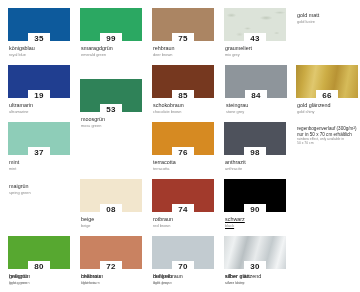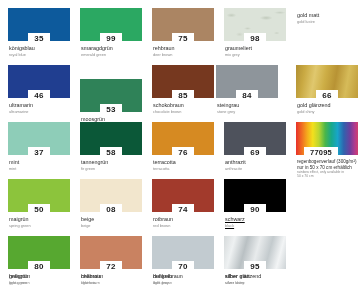--- a/index.html
+++ b/index.html
@@ -141,37 +141,37 @@
         <div class="badge">75</div>
       </div>
       <div class="labels">
         <div class="name-de">rehbraun</div>
         <div class="name-en">deer brown</div>
       </div>
     </div>
     <div class="cell" style="left: 224px; top: 8px;">
       <div class="swatch-wrap">
         <div class="swatch fill-mottled"></div>
-        <div class="badge">98</div>
+        <div class="badge">43</div>
       </div>
       <div class="labels">
         <div class="name-de">graumeliert</div>
         <div class="name-en">mix grey</div>
       </div>
     </div>
     <div class="cell" style="left: 296px; top: 8px;">
       <div class="labels">
         <div class="name-de">gold matt</div>
         <div class="name-en">gold lustre</div>
       </div>
     </div>
     <div class="cell" style="left: 8px; top: 65px;">
       <div class="swatch-wrap">
         <div class="swatch" style="background: rgb(32, 62, 144);"></div>
-        <div class="badge">46</div>
+        <div class="badge">19</div>
       </div>
       <div class="labels">
         <div class="name-de">ultramarin</div>
         <div class="name-en">ultramarine</div>
       </div>
     </div>
     <div class="cell" style="left: 80px; top: 79px;">
       <div class="swatch-wrap">
         <div class="swatch" style="background: rgb(47, 130, 88);"></div>
         <div class="badge">53</div>
@@ -184,21 +184,21 @@
     <div class="cell" style="left: 152px; top: 65px;">
       <div class="swatch-wrap">
         <div class="swatch" style="background: rgb(118, 56, 31);"></div>
         <div class="badge">85</div>
       </div>
       <div class="labels">
         <div class="name-de">schokobraun</div>
         <div class="name-en">chocolate brown</div>
       </div>
     </div>
-    <div class="cell" style="left: 216px; top: 65px;">
+    <div class="cell" style="left: 225px; top: 65px;">
       <div class="swatch-wrap">
         <div class="swatch" style="background: rgb(142, 149, 155);"></div>
         <div class="badge">84</div>
       </div>
       <div class="labels">
         <div class="name-de">steingrau</div>
         <div class="name-en">stone grey</div>
       </div>
     </div>
     <div class="cell" style="left: 296px; top: 65px;">
@@ -214,55 +214,41 @@
     <div class="cell" style="left: 8px; top: 122px;">
       <div class="swatch-wrap">
         <div class="swatch" style="background: rgb(142, 205, 184);"></div>
         <div class="badge">37</div>
       </div>
       <div class="labels">
         <div class="name-de">mint</div>
         <div class="name-en">mint</div>
       </div>
     </div>
-    <div class="cell" style="left: 80px; top: 122px;">
-      <div class="swatch-wrap">
-        <div class="swatch" style="background: rgb(11, 88, 56);"></div>
-        <div class="badge">58</div>
-      </div>
-      <div class="labels">
-        <div class="name-de">tannengrün</div>
-        <div class="name-en">fir green</div>
-      </div>
-    </div>
     <div class="cell" style="left: 152px; top: 122px;">
       <div class="swatch-wrap">
         <div class="swatch" style="background: rgb(214, 138, 34);"></div>
         <div class="badge">76</div>
       </div>
       <div class="labels">
         <div class="name-de">terracotta</div>
         <div class="name-en">terracotta</div>
       </div>
     </div>
     <div class="cell" style="left: 224px; top: 122px;">
       <div class="swatch-wrap">
         <div class="swatch" style="background: rgb(78, 82, 92);"></div>
-        <div class="badge">69</div>
+        <div class="badge">98</div>
       </div>
       <div class="labels">
         <div class="name-de">anthrazit</div>
         <div class="name-en">anthracite</div>
       </div>
     </div>
     <div class="cell" style="left: 8px; top: 179px;">
-      <div class="swatch-wrap">
-        <div class="swatch" style="background: rgb(140, 196, 60);"></div>
-        <div class="badge">50</div>
-      </div>
       <div class="labels">
         <div class="name-de">maigrün</div>
         <div class="name-en">spring green</div>
       </div>
     </div>
     <div class="cell" style="left: 80px; top: 179px;">
       <div class="swatch-wrap">
         <div class="swatch" style="background: rgb(242, 230, 205);"></div>
         <div class="badge">08</div>
       </div>
@@ -357,32 +343,28 @@
         <div class="badge">70</div>
       </div>
       <div class="labels">
         <div class="name-de">hellgrau</div>
         <div class="name-en">light grey</div>
       </div>
     </div>
     <div class="cell" style="left: 224px; top: 236px;">
       <div class="swatch-wrap">
         <div class="swatch fill-silver-gloss"></div>
-        <div class="badge">95</div>
+        <div class="badge">30</div>
       </div>
       <div class="labels">
         <div class="name-de">silber glänzend</div>
         <div class="name-en">silver shiny</div>
       </div>
     </div>
     <div class="cell" style="left: 296px; top: 122px;">
-      <div class="swatch-wrap">
-        <div class="swatch fill-rainbow"></div>
-        <div class="badge wide">77095</div>
-      </div>
       <div class="labels">
         <div class="note-line">regenbogenverlauf (300g/m²)</div>
         <div class="note-line">nur in 50 x 70 cm erhältlich</div>
         <div class="note-sub">rainbow effect, only available in</div>
         <div class="note-sub">50 x 70 cm</div>
       </div>
     </div>
   </div>
 
 </body></html>

